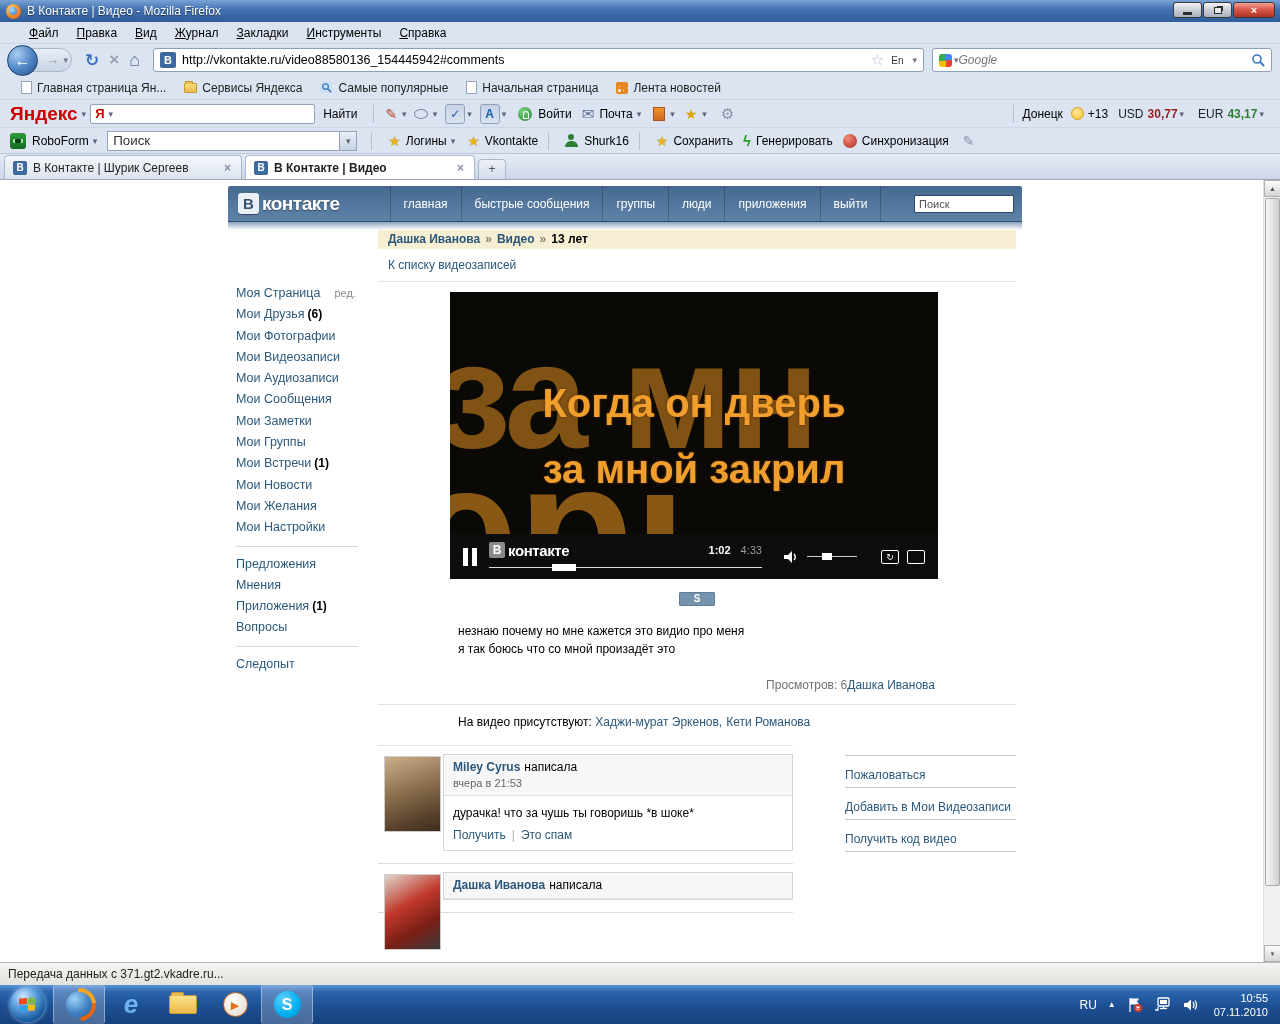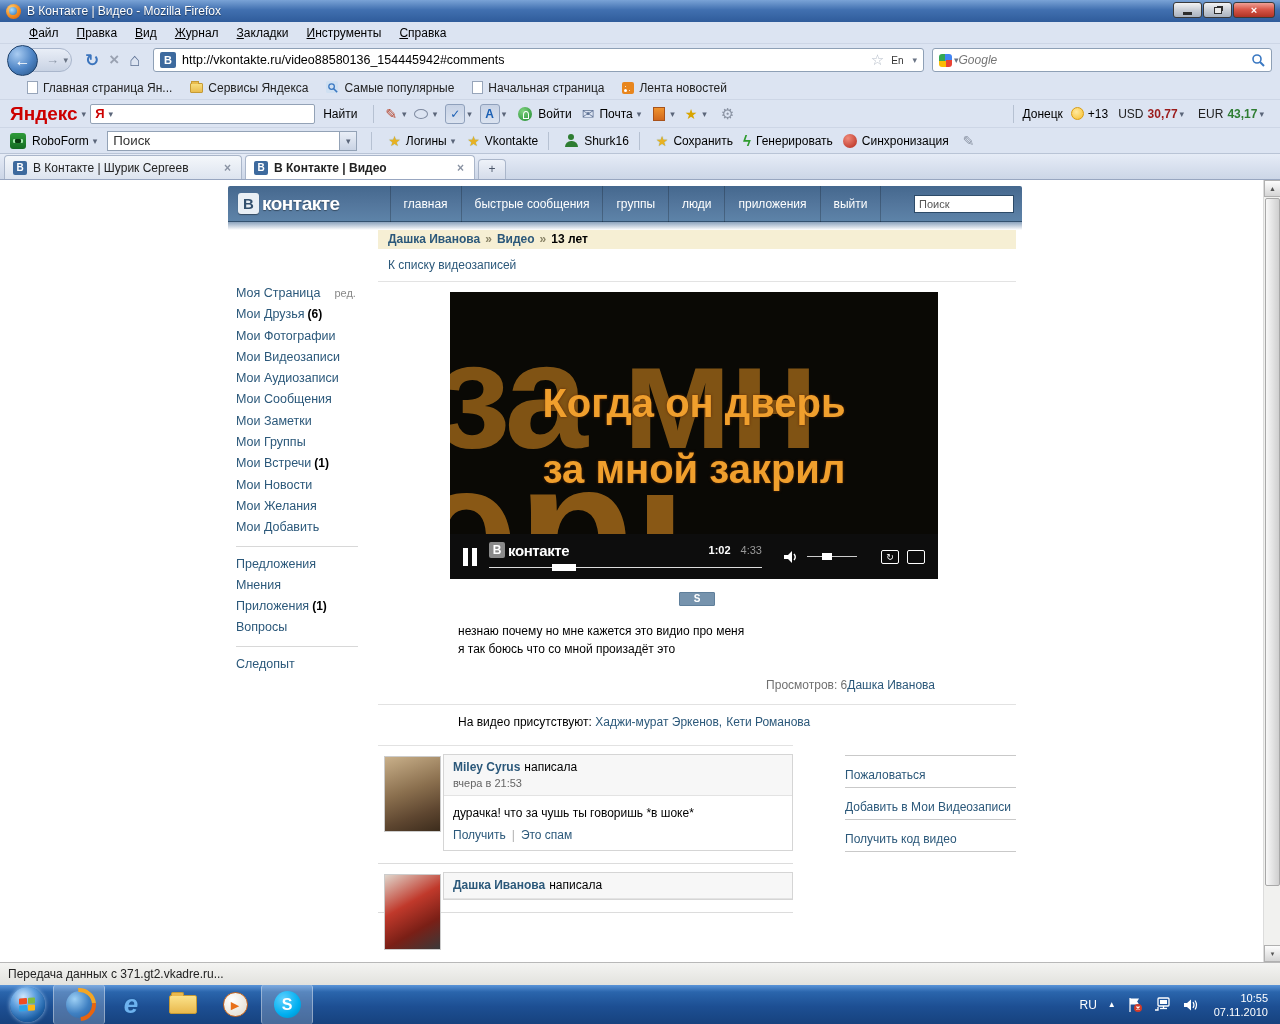--- a/index.html
+++ b/index.html
@@ -51,21 +51,21 @@
   .langbadge { font-size:10px; color:#333; position:relative; margin:0 3px; }
   .searchbox { width:340px; height:24px; background:#fff; border:1px solid #8ea0b6; border-radius:3px;
     display:flex; align-items:center; padding:0 6px; }
   .gico { width:13px; height:13px; border-radius:3px; flex:none; margin-right:2px;
     background:conic-gradient(#4285f4 0 25%,#ea4335 0 50%,#fbbc05 0 75%,#34a853 0); }
   .searchinput { flex:1; border:none; outline:none; font-style:italic; font-size:12px; color:#777; font-family:inherit; }
   .mag { flex:none; }
 
   
   .bmbar { position:absolute; top:76px; left:0; right:0; height:24px; background:#dce4f2;
-    display:flex; align-items:center; padding-left:18px; border-bottom:1px solid #cdd6e6; }
+    display:flex; align-items:center; padding-left:12px; border-bottom:1px solid #cdd6e6; }
   .bm { display:flex; align-items:center; padding:0 9px; color:#222; }
   .pageico { width:11px; height:13px; background:#fff; border:1px solid #97a5ba; margin-right:5px; }
   .folderico { width:13px; height:10px; background:linear-gradient(180deg,#f7dd7e,#e9bc4e); border:1px solid #c59a35; border-radius:1px; margin-right:5px; position:relative; }
   .folderico::before { content:""; position:absolute; top:-3px; left:0; width:6px; height:2px; background:#e9bc4e; border:1px solid #c59a35; border-bottom:none; }
   .rssico { width:12px; height:12px; background:#e8861e; border-radius:2px; margin-right:5px; position:relative; }
   .rssico::after { content:""; position:absolute; left:2px; bottom:2px; width:3px; height:3px; background:#fff; border-radius:50%; box-shadow:0 -4px 0 -1px #fff, 4px 0 0 -1px #fff; }
 
   
   .ybar { position:absolute; top:100px; left:0; right:0; height:28px; background:#dce4f2;
     display:flex; align-items:center; padding:0 6px; border-bottom:1px solid #cdd6e6; }
@@ -463,21 +463,21 @@
           <div class="si"><a href="#">Мои Друзья</a><span class="cnt">(6)</span></div>
           <div class="si"><a href="#">Мои Фотографии</a></div>
           <div class="si"><a href="#">Мои Видеозаписи</a></div>
           <div class="si"><a href="#">Мои Аудиозаписи</a></div>
           <div class="si"><a href="#">Мои Сообщения</a></div>
           <div class="si"><a href="#">Мои Заметки</a></div>
           <div class="si"><a href="#">Мои Группы</a></div>
           <div class="si"><a href="#">Мои Встречи</a><span class="cnt">(1)</span></div>
           <div class="si"><a href="#">Мои Новости</a></div>
           <div class="si"><a href="#">Мои Желания</a></div>
-          <div class="si"><a href="#">Мои Добавить</a></div>
+          <div class="si"><a href="#">Мои Настройки</a></div>
           <div class="sdiv"></div>
           <div class="si"><a href="#">Предложения</a></div>
           <div class="si"><a href="#">Мнения</a></div>
           <div class="si"><a href="#">Приложения</a><span class="cnt">(1)</span></div>
           <div class="si"><a href="#">Вопросы</a></div>
           <div class="sdiv"></div>
           <div class="si"><a href="#">Следопыт</a></div>
         </div>
 
         <div class="vkmain">

